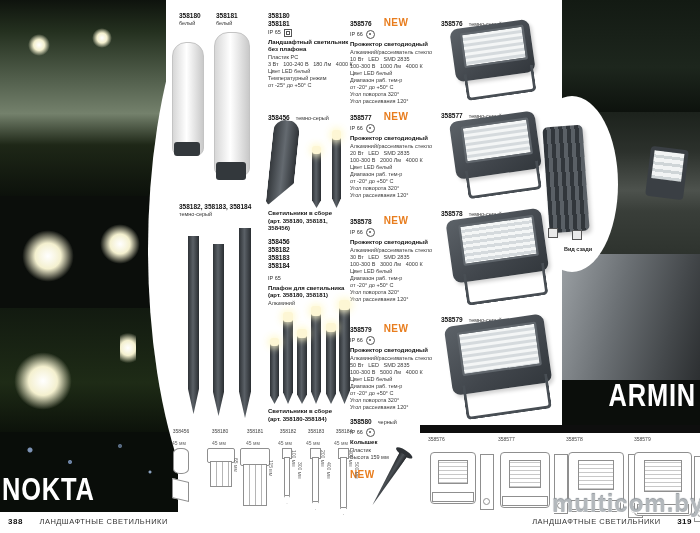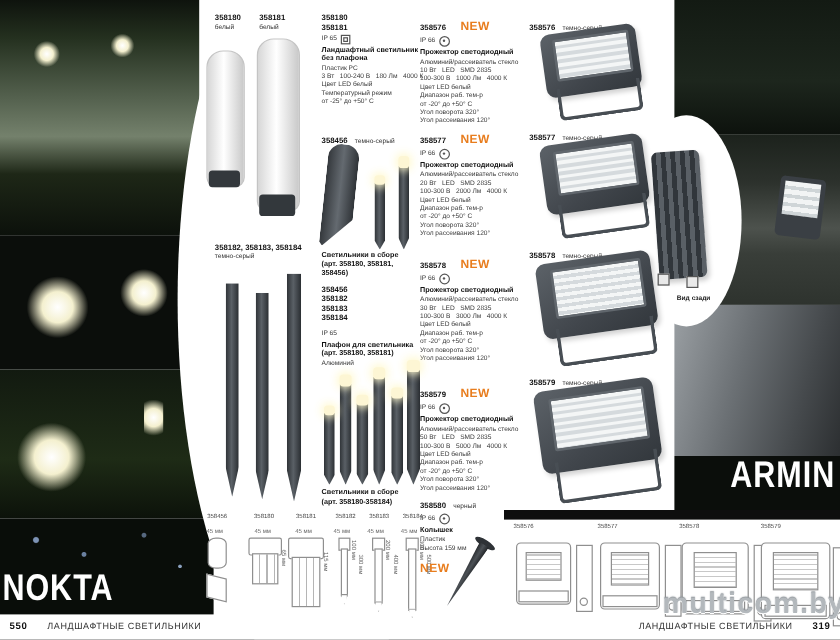--- a/index.html
+++ b/index.html
@@ -452,21 +452,21 @@
     <div class="tshape" style="left:0px;top:16px;width:56px;height:62px;border-radius:4px;"></div>
     <div class="tshape thatch" style="left:10px;top:24px;width:36px;height:30px;"></div>
     <div class="tshape" style="left:3px;top:68px;width:50px;height:8px;"></div>
     <div class="tshape" style="left:60px;top:20px;width:12px;height:64px;"></div>
     <div class="tcirc" style="left:63px;top:74px;width:5px;height:5px;"></div>
   </div>
 
   <div class="watermark">multicom.by</div>
 
   <div class="footer" style="left:8px;">
-    <span class="pgnum">550</span>
+    <span class="pgnum">388</span>
     <span style="margin-left:14px;">ЛАНДШАФТНЫЕ СВЕТИЛЬНИКИ</span>
   </div>
   <div class="footer" style="right:8px;text-align:right;">
     <span>ЛАНДШАФТНЫЕ СВЕТИЛЬНИКИ</span>
     <span class="pgnum" style="margin-left:14px;">319</span>
   </div>
 
 </div>
 
 </body></html>

